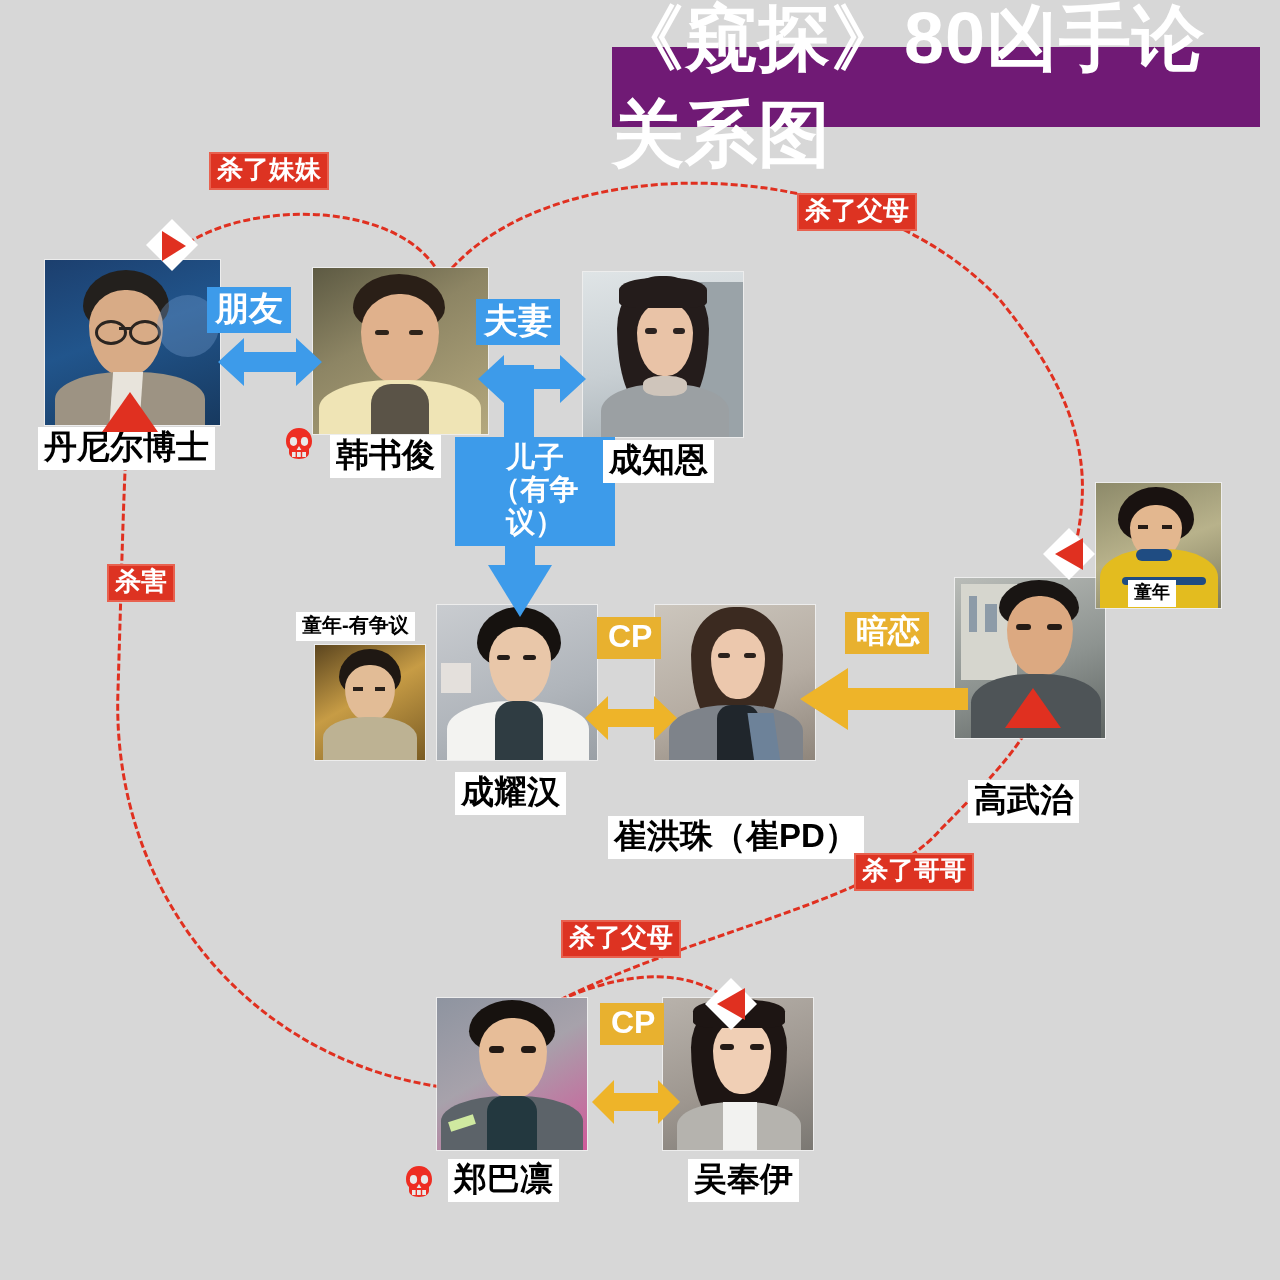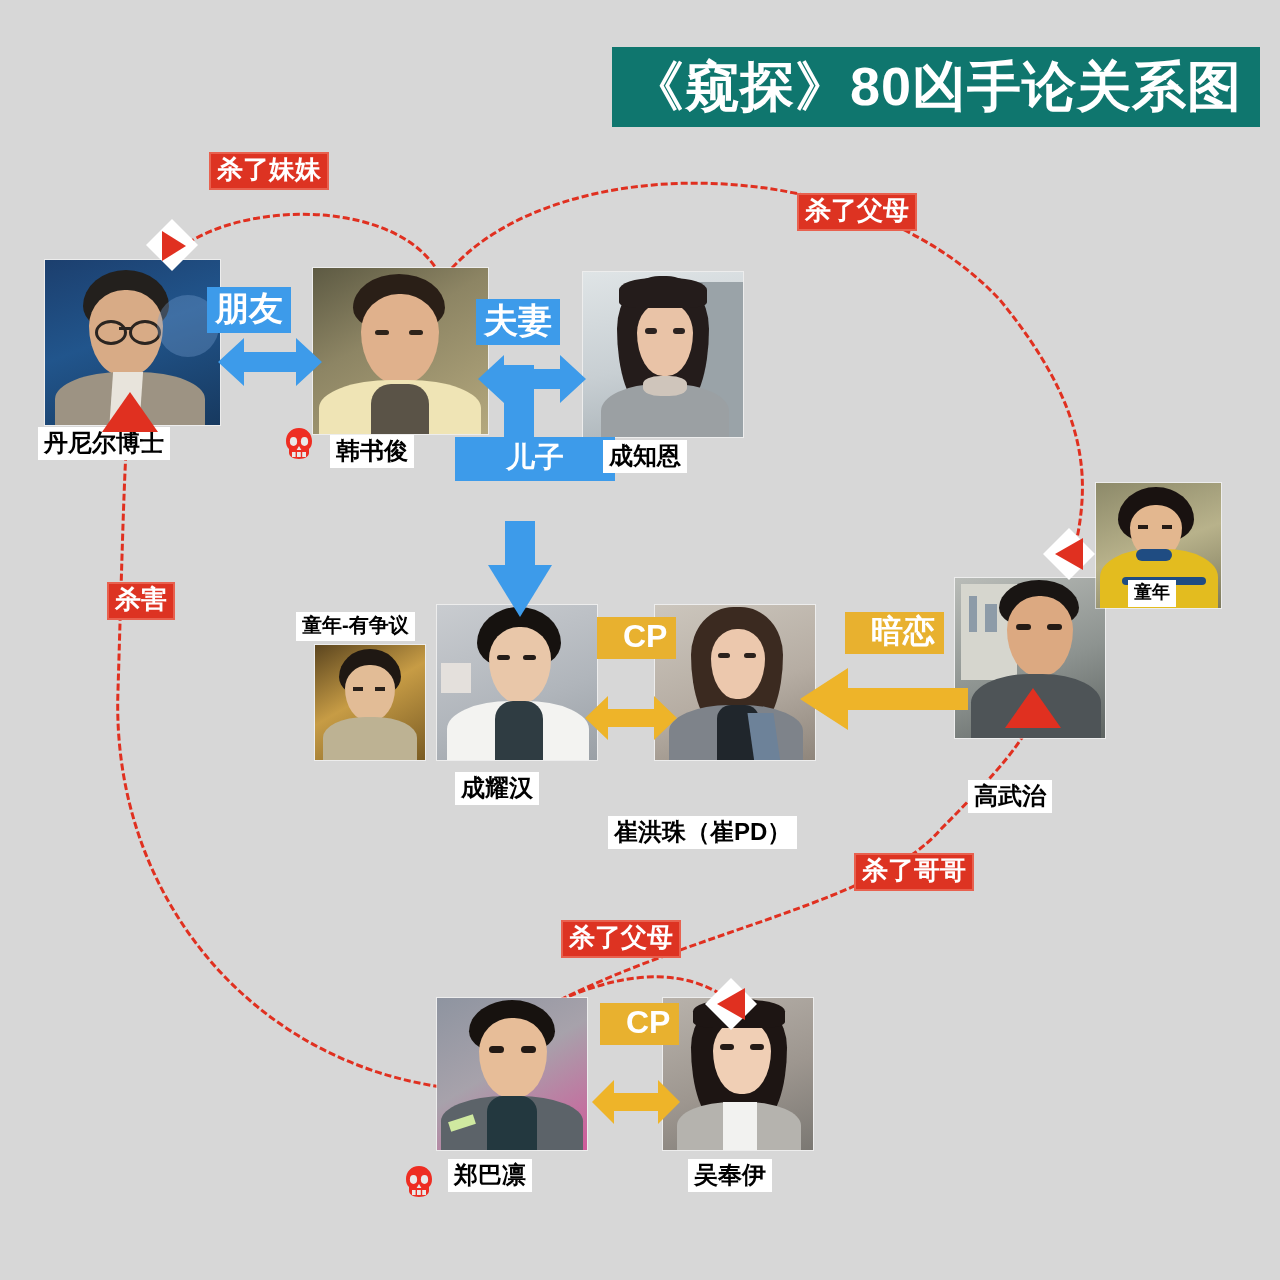--- a/index.html
+++ b/index.html
@@ -26,58 +26,58 @@
 
   
   .plate{
     position:absolute;z-index:6;
     background:#ffffff;color:#000;
     font-weight:bold;
     line-height:1.05;
     padding:3px 6px 5px 6px;
     white-space:nowrap;
   }
-  .plate.big{font-size:24px;}
+  .plate.big{font-size:33px;}
   .plate.mid{font-size:20px;}
   .plate.sml{font-size:18px;}
 
   
   .tagblue{
     position:absolute;z-index:5;
     background:#3d9bea;color:#fff;font-weight:bold;
     text-align:center;white-space:nowrap;
     padding:2px 8px 6px 8px;
     font-size:34px;line-height:1.12;
   }
   .tagblue.two{font-size:29px;padding:4px 10px 8px 10px;white-space:normal;}
 
   
   .taggold{
     position:absolute;z-index:5;
     background:#e8b12f;color:#fff;font-weight:bold;
     text-align:right;white-space:nowrap;
-    padding:2px 9px 5px 26px;
+    padding:2px 9px 5px 11px;
     font-size:32px;line-height:1.1;
   }
 
   
   .tagred{
     position:absolute;z-index:7;
     background:#dd3322;color:#fff;font-weight:bold;
     text-align:center;white-space:nowrap;
     padding:3px 8px 6px 8px;
     font-size:26px;line-height:1.1;
     box-shadow:0 0 0 2px #e8614f inset;
   }
 
   
   #title{
     position:absolute;left:612px;top:47px;width:648px;height:80px;
-    background:#0f766e;color:#fff;
-    font-size:54px;font-weight:bold;
+    background:#701a75;color:#fff;
+    font-size:72px;font-weight:bold;
     display:flex;align-items:center;justify-content:center;
     letter-spacing:1px;z-index:8;
   }
 
   
   .skull{position:absolute;z-index:8;width:30px;height:34px;}
 
   
   .dia{position:absolute;z-index:7;width:52px;height:52px;}
 
@@ -269,28 +269,29 @@
 
   <svg class="arrow" style="left:102px;top:392px;width:56px;height:40px;z-index:7;">
     <polygon points="28,0 56,40 0,40" fill="#e03020"></polygon>
   </svg>
   <svg class="arrow" style="left:1005px;top:688px;width:56px;height:40px;z-index:7;">
     <polygon points="28,0 56,40 0,40" fill="#e03020"></polygon>
   </svg>
 
   <div class="tagred" style="left:209px;top:152px;">杀了妹妹</div>
   <div class="tagred" style="left:797px;top:193px;">杀了父母</div>
-  <div class="tagred" style="left:107px;top:582px;">杀害</div>
+  <div class="tagred" style="left:107px;top:564px;">杀害</div>
   <div class="tagred" style="left:854px;top:853px;">杀了哥哥</div>
   <div class="tagred" style="left:561px;top:920px;">杀了父母</div>
 
   <div class="tagblue" style="left:207px;top:287px;">朋友</div>
   <div class="tagblue" style="left:476px;top:299px;">夫妻</div>
   <div class="tagblue two" style="left:455px;top:437px;width:140px;text-align:center;">
     <div>儿子</div>
+    <div>（有争议）</div>
   </div>
 
   <div class="taggold" style="left:597px;top:617px;">CP</div>
   <div class="taggold" style="left:845px;top:612px;">暗恋</div>
   <div class="taggold" style="left:600px;top:1003px;">CP</div>
 
   <div class="plate big" style="left:38px;top:427px;">丹尼尔博士</div>
   <div class="plate big" style="left:330px;top:435px;">韩书俊</div>
   <div class="plate big" style="left:603px;top:440px;">成知恩</div>
   <div class="plate big" style="left:455px;top:772px;">成耀汉</div>

